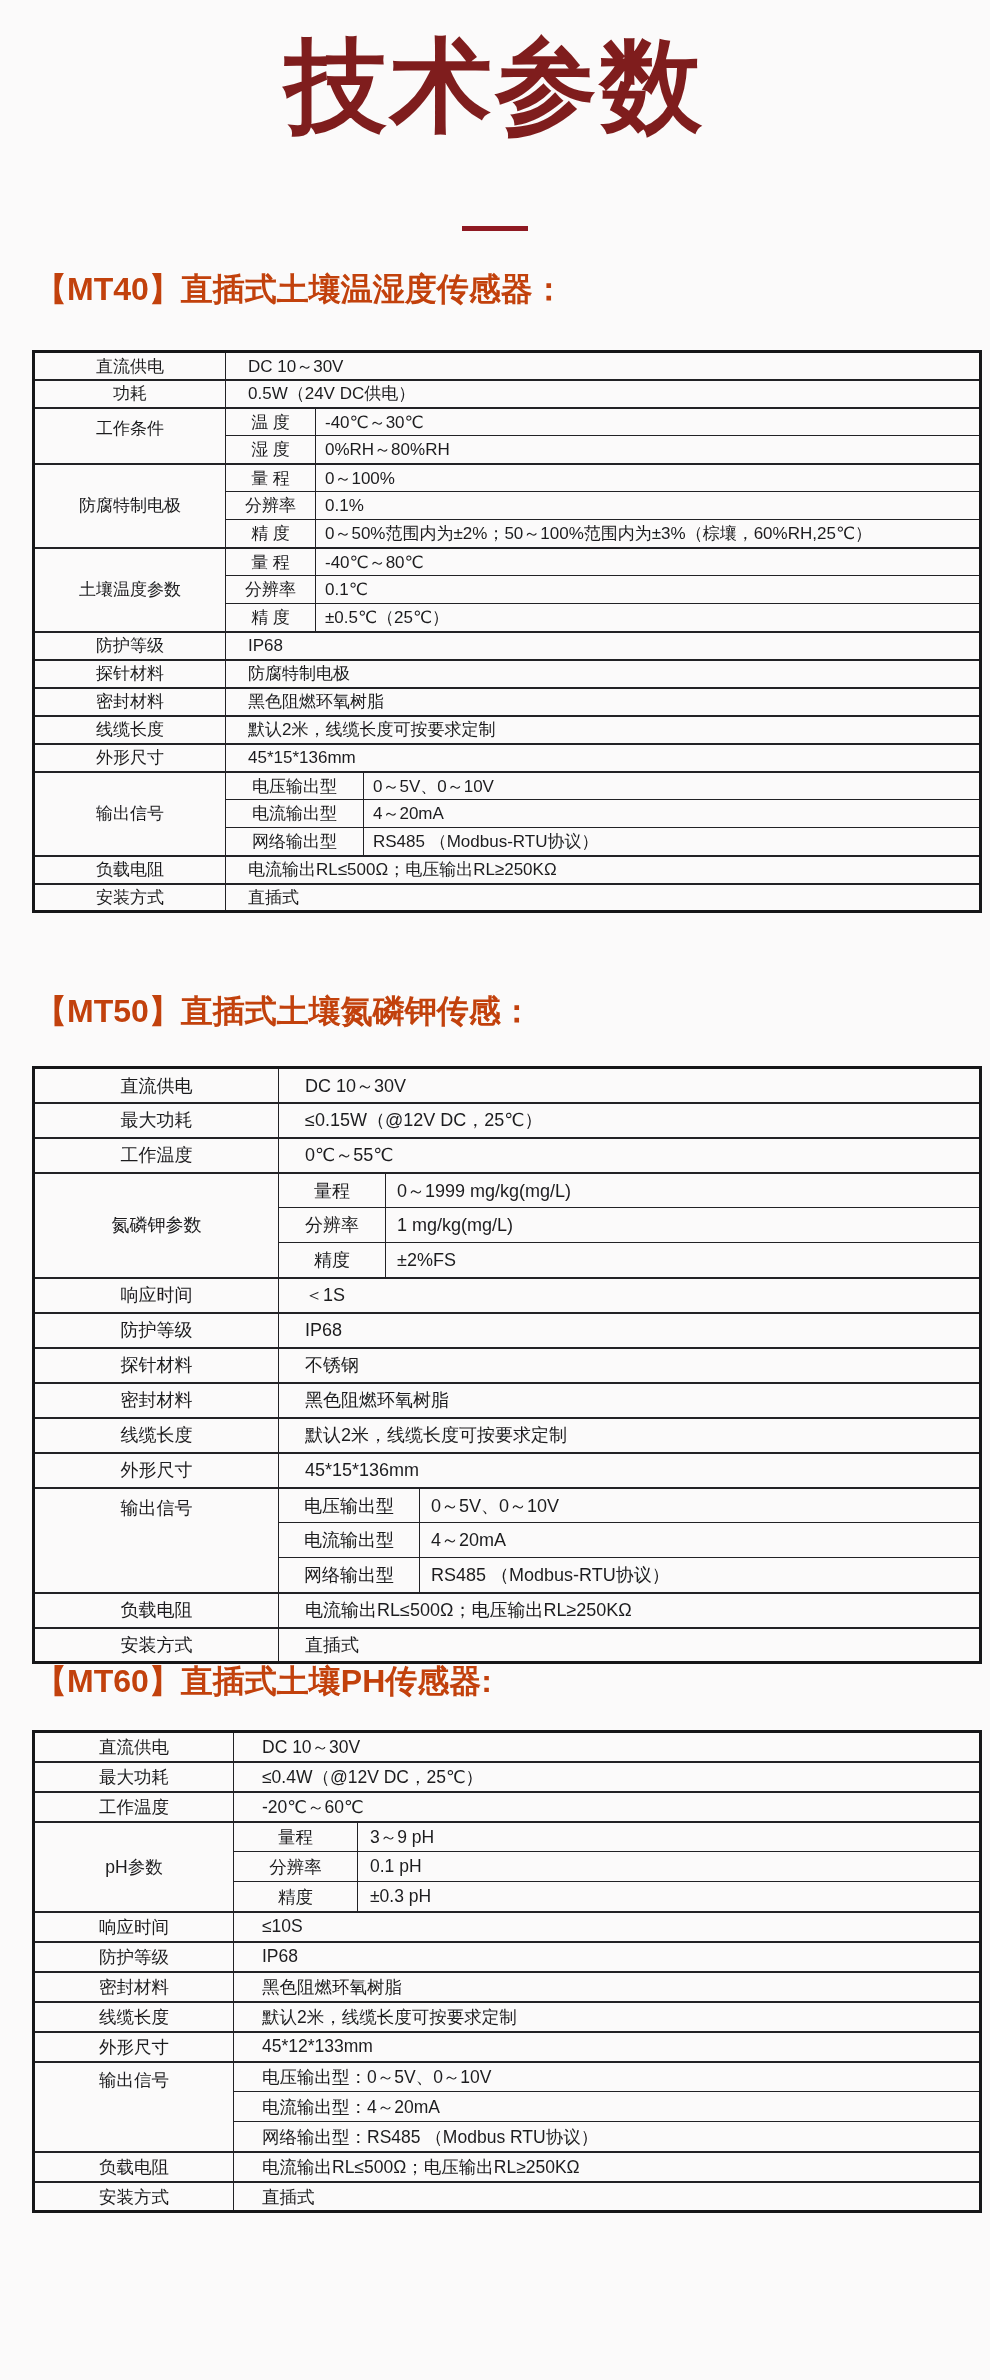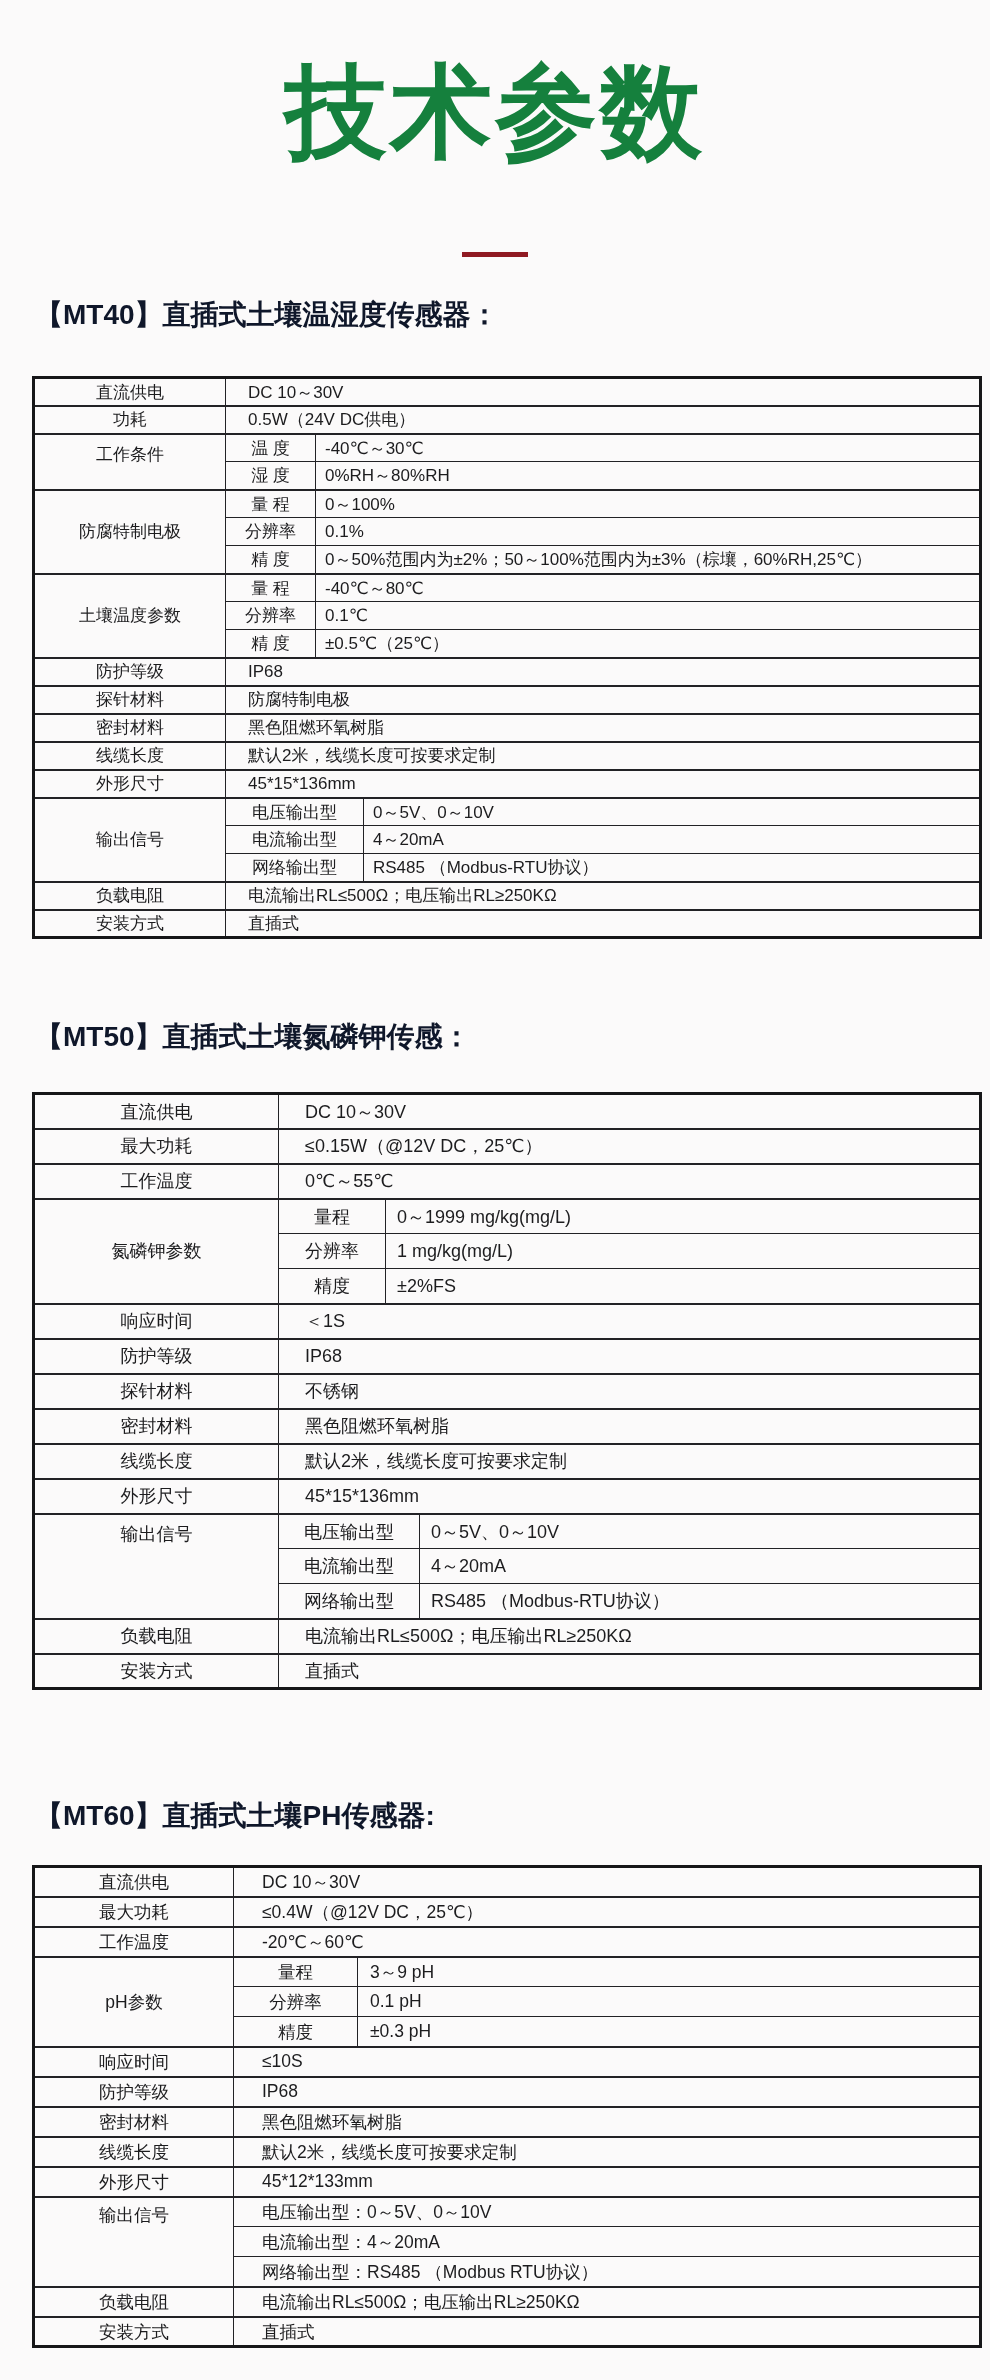--- a/index.html
+++ b/index.html
@@ -5,43 +5,43 @@
   * { box-sizing: border-box; margin: 0; padding: 0; }
   html,body { width: 990px; }
   body {
     height: 2380px;
     background: #fbfafa;
     font-family: "Liberation Sans", "DejaVu Sans", sans-serif;
     color: #1c1c1e;
     overflow: hidden;
   }
   .page-title {
-    margin-top: 54px;
+    margin-top: 28px;
     text-align: center;
     font-size: 102px;
     line-height: 1.15;
     font-weight: 900;
     letter-spacing: 3px;
-    color: #15803d;
+    color: #7f1d1d;
   }
   .title-underline {
     width: 66px; height: 5px;
     background: #8f1922;
     margin: 81px auto 0 auto;
   }
   .section-heading {
     margin: 0 0 0 35px;
-    font-size: 28px;
+    font-size: 32px;
     line-height: 34px;
     font-weight: 700;
-    color: #0f172a;
+    color: #c2410c;
   }
   .section-heading.h1st { margin-top: 41px; }
   .section-heading.h2nd { margin-top: 81px; }
-  .section-heading.h3rd { margin-top: 109px; }
+  .section-heading.h3rd { }
 
   table.spec {
     border-collapse: collapse;
     table-layout: fixed;
     width: 950px;
     margin-left: 32px;
     background: transparent;
   }
   table.spec.t1 { margin-top: 44px; }
   table.spec.t2 { margin-top: 38px; }

